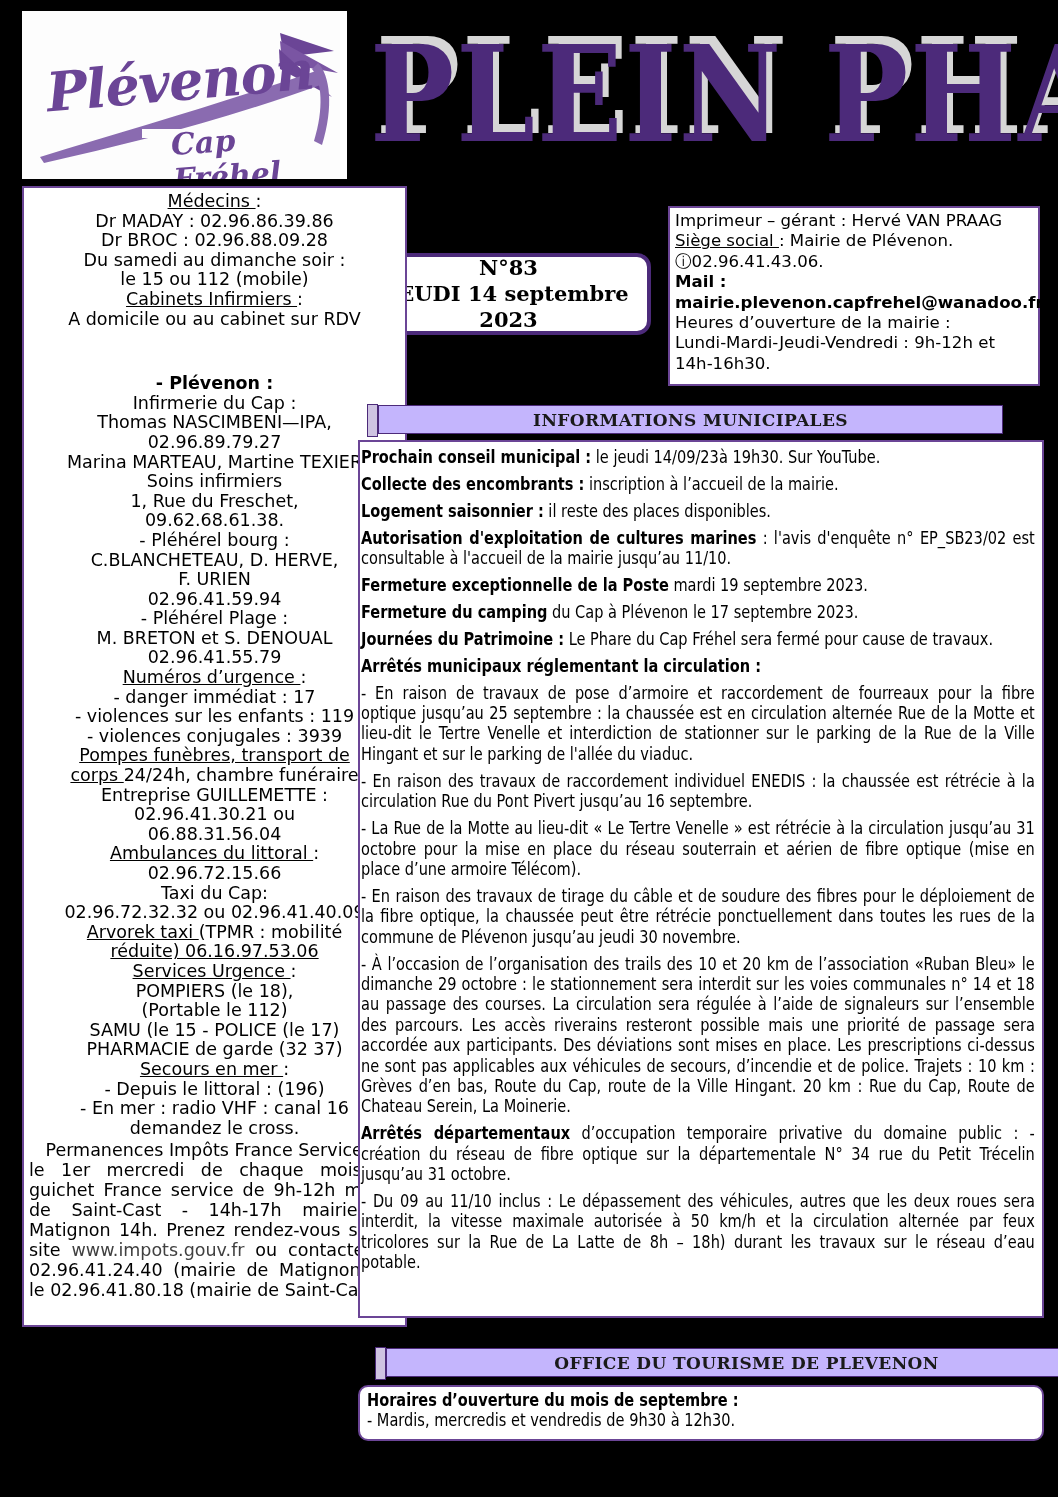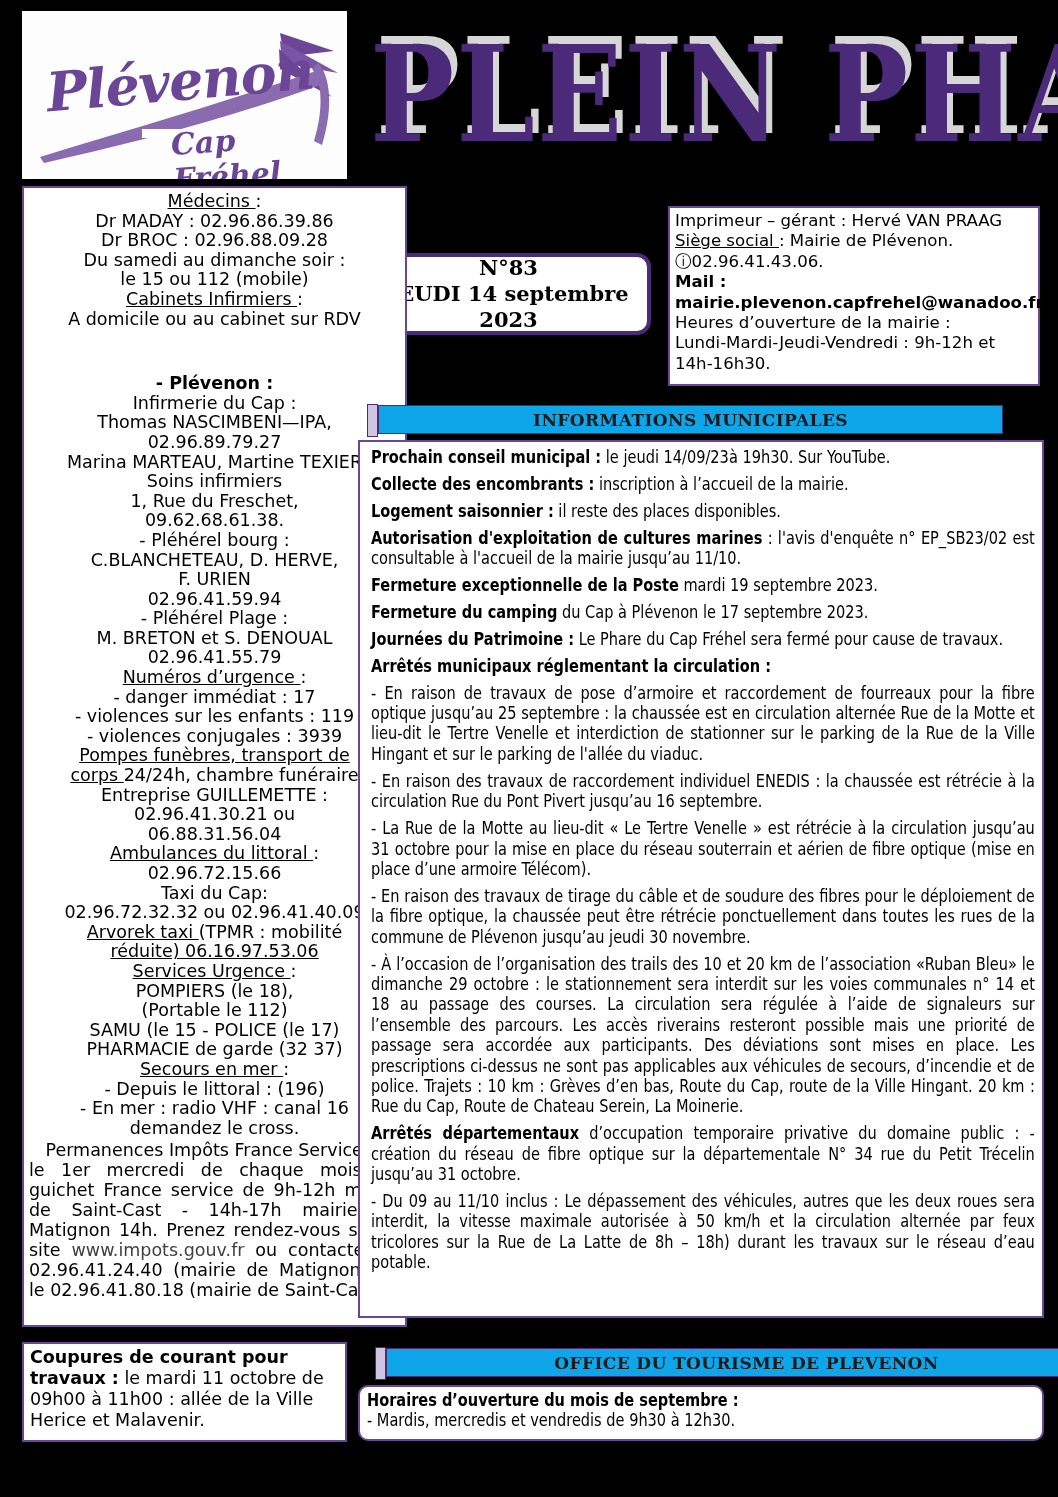--- a/index.html
+++ b/index.html
@@ -80,39 +80,39 @@
     align-items:center;justify-content:center;
   }
   .issue-box div{
     font-family:"DejaVu Serif","Liberation Serif",serif;
     font-weight:bold;font-size:21px;line-height:26px;text-align:center;
   }
 
   
   .banner-wrap{position:absolute;}
   .banner{
-    position:relative;background:#0ea5e9;border:1.5px solid #4c2a7a;
+    position:relative;background:#c4b5fd;border:1.5px solid #4c2a7a;
     box-sizing:border-box;height:29px;
     display:flex;align-items:center;justify-content:center;
   }
   .banner span{
     font-family:"DejaVu Serif","Liberation Serif",serif;
     font-weight:bold;font-size:17px;letter-spacing:.4px;color:#1a1a1a;
   }
   .banner-tab{
     position:absolute;left:-12px;top:-2px;width:11px;height:33px;
     background:#cfc4e2;border:1.5px solid #4c2a7a;box-sizing:border-box;
   }
 
   .info-banner{left:378px;top:405px;width:625px;}
   .tour-banner{left:386px;top:1348px;width:721px;}
 
   .main-box{
     position:absolute;left:358px;top:440px;width:686px;height:878px;
-    padding:5px 7px 3px 11px;
+    padding:5px 7px 3px 1px;
   }
   .tour-box{
     position:absolute;left:358px;top:1385px;width:686px;height:56px;
     padding:3px 7px;
     border-radius:10px;
   }
 
   
   .mtext{
     font-family:"DejaVu Sans Condensed","Liberation Sans Narrow","Liberation Sans",sans-serif;
@@ -211,25 +211,20 @@
         <p>- Depuis le littoral : (196)</p>
         <p>- En mer : radio VHF : canal 16</p>
         <p>demandez le cross.</p>
       </div>
     <div id="impots-block">
         <p class="b" style="margin: 2px 0px 0px; text-align: center; font-size: 17.5px; line-height: 20px;">Permanences Impôts France Services :</p>
         <p class="just" style="margin: 0px;"><span>le 1er mercredi de chaque mois au guichet France service de 9h-12h mairie de Saint-Cast - 14h-17h mairie de Matignon 14h. Prenez rendez-vous sur le site </span><span class="lnk">www.impots.gouv.fr</span><span> ou contactez le 02.96.41.24.40 (mairie de Matignon) ou le 02.96.41.80.18 (mairie de Saint-Cast).</span></p>
       </div>
   </div>
 
-  <div class="box power-box">
-    <div class="t">
-      <b>Coupures de courant pour travaux :</b><span> le mardi 11 octobre de 09h00 à 11h00 : allée de la Ville Herice et Malavenir.</span>
-    </div>
-  </div>
 
   <div class="banner-wrap info-banner">
     <div class="banner">
       <div class="banner-tab"></div>
       <span>INFORMATIONS MUNICIPALES</span>
     </div>
   </div>
 
   <div class="box main-box">
     <div class="mtext" id="municipal-items">

